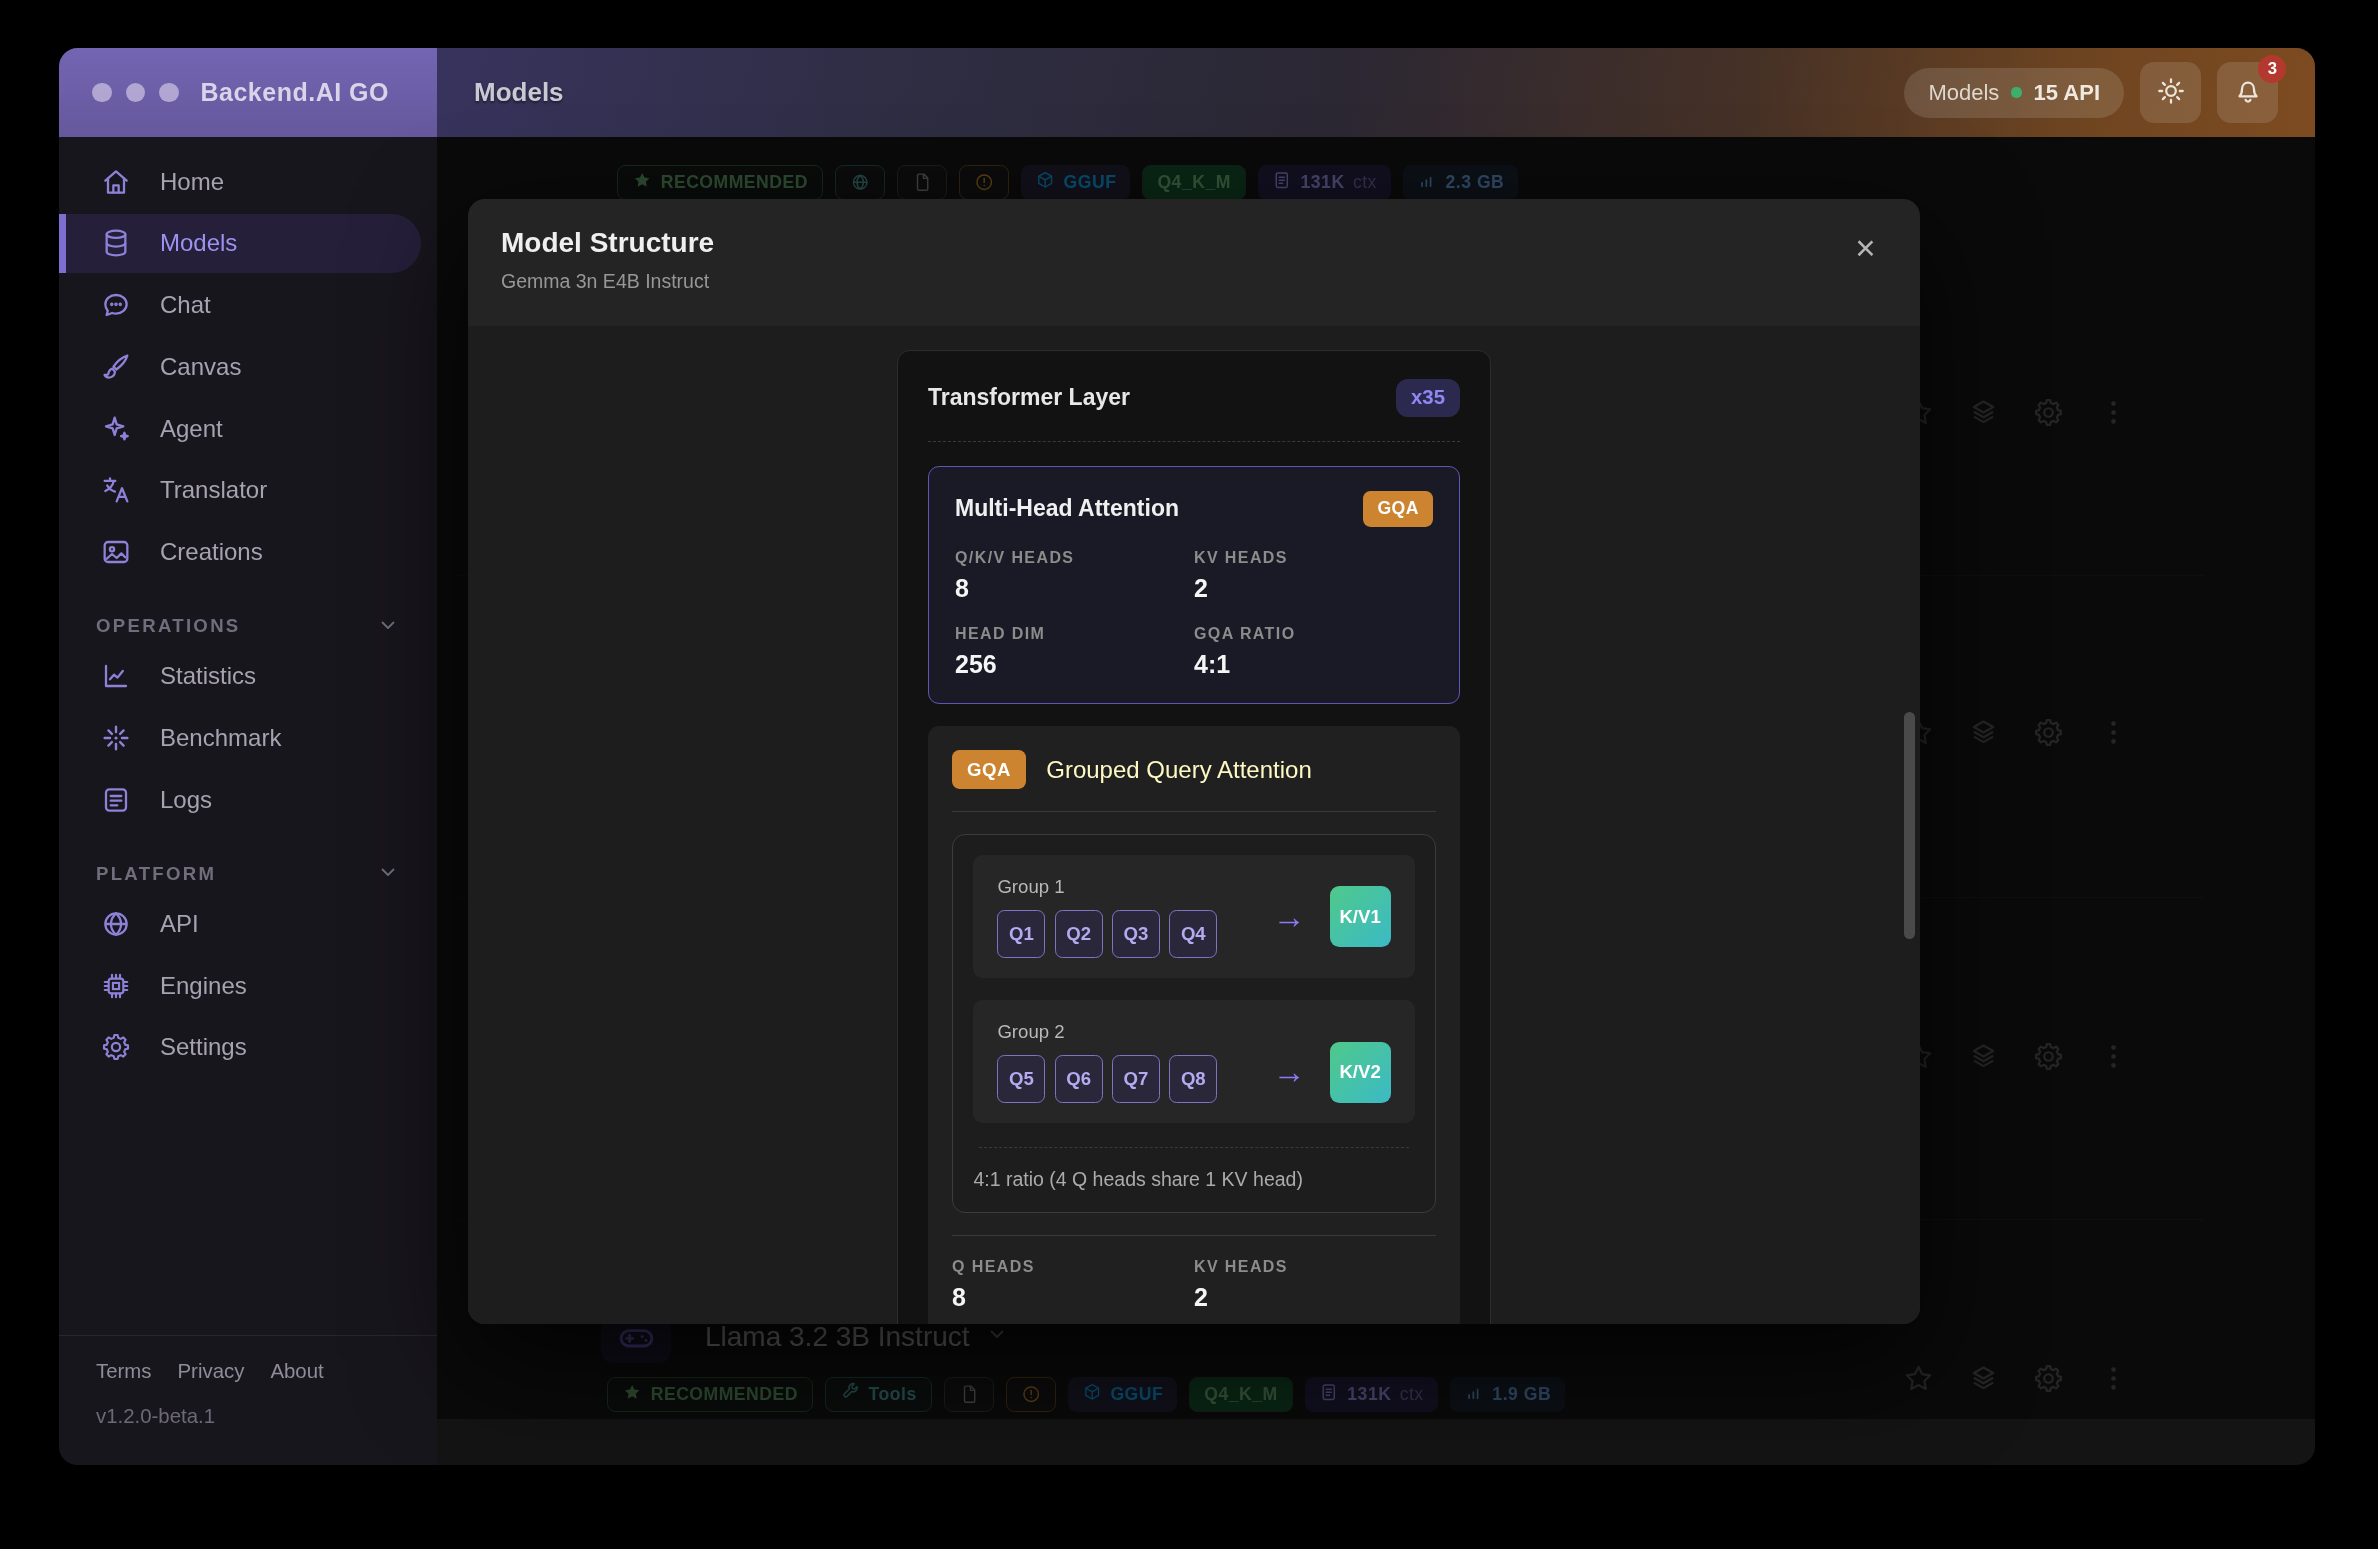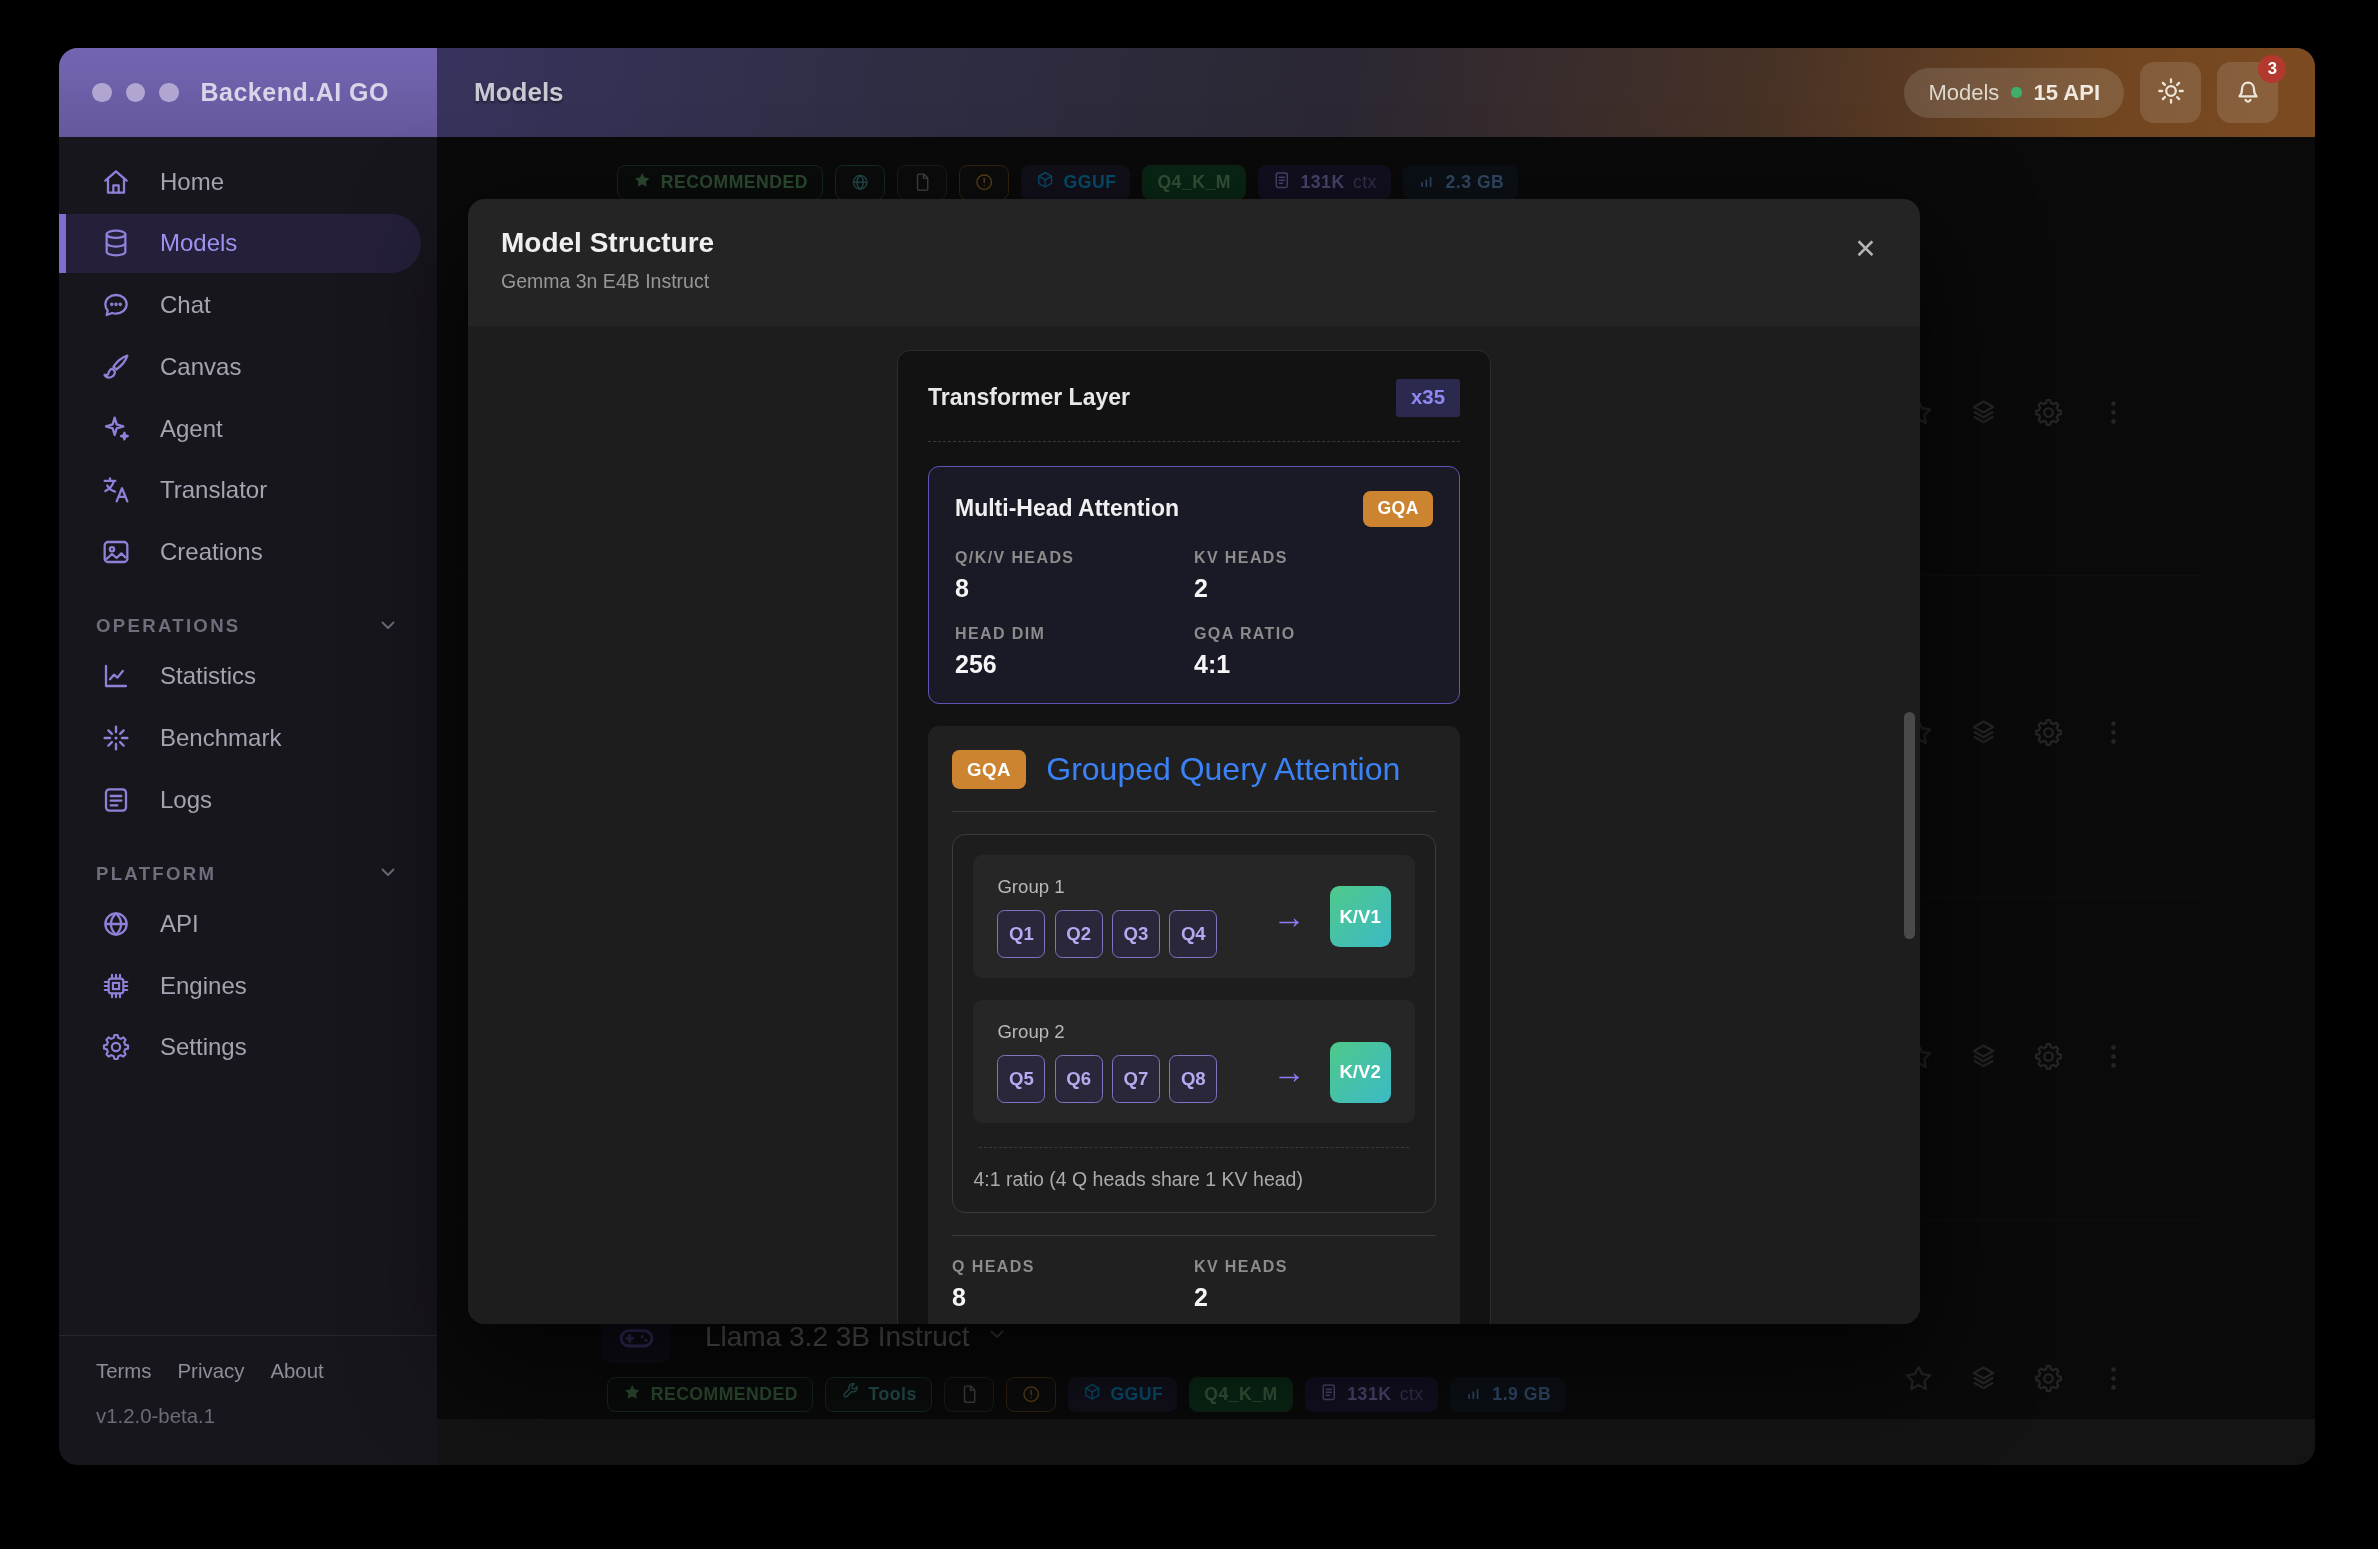--- a/index.html
+++ b/index.html
@@ -112,37 +112,37 @@
                  align-items:center; justify-content:center; color:#b5b5b5; font-size:35px; }
   .modal-body { position:absolute; left:0; top:127px; width:1452px; height:998px; background:#1d1d1d;
                 overflow:hidden; display:flex; justify-content:center; }
   .modal-scrollthumb { position:absolute; right:4.6px; top:513px; width:11px; height:227px; border-radius:5.6px;
                        background:#4a4a4a; z-index:3; }
 
   .panel { width:594px; margin-top:24px; background:#121212; border:0.9px solid #2c2c2c; border-radius:13px;
            padding:28px 30px; height:fit-content; }
   .panel-head { display:flex; align-items:center; justify-content:space-between; }
   .panel-title { font-size:23px; font-weight:600; color:#e8e8e8; }
-  .x-badge { background:#2b2a4e; color:#8f87f2; font-size:20.4px; font-weight:600; padding:7.4px 15px; border-radius:3px; }
+  .x-badge { background:#2b2a4e; color:#8f87f2; font-size:20.4px; font-weight:600; padding:7.4px 15px; border-radius:12px; }
   .dashed { border:none; border-top:1.9px dashed #3a3a3a; margin:24px 0; }
   .solid { border:none; border-top:0.9px solid #3a3a3a; }
 
   .mha-card { border:1.4px solid #5f55b5; background:#1a1a26; border-radius:11px; padding:24px 26px; }
   .card-head { display:flex; align-items:center; justify-content:space-between; }
   .card-title { font-size:23px; font-weight:600; color:#f0f0f0; }
   .gqa-badge { background:#cd8430; color:#fff; font-size:17.6px; font-weight:700; padding:7.4px 14px;
                border-radius:7.4px; letter-spacing:0.5px; }
   .stat-grid { display:grid; grid-template-columns:1fr 1fr; row-gap:22px; margin-top:22px; }
   .stat-label { font-size:16px; color:#8c8c8c; letter-spacing:1.4px; font-weight:600; }
   .stat-value { font-size:25px; color:#f5f5f5; font-weight:700; margin-top:7.4px; }
 
   .gqa-card { margin-top:22px; background:#202020; border-radius:11px; padding:24px; }
   .gqa-head { display:flex; align-items:center; gap:20.4px; }
   .gqa-head .gqa-badge { font-size:18.6px; padding:8.3px 15px; }
-  .gqa-title { font-size:32px; color:#3b82f6; }
+  .gqa-title { font-size:24px; color:#fef9c3; }
   .gqa-card .solid { margin:22px 0; }
   .wrapper { border:0.9px solid #3c3c3c; background:#1d1d1d; border-radius:13px; padding:20.4px; }
   .group-row { background:#262626; border-radius:9.3px; padding:20.4px 24px; display:flex;
                align-items:center; justify-content:space-between; }
   .group-row + .group-row { margin-top:22px;align-items:flex-end; }
   .group-label { font-size:18.6px; color:#b8b8b8; }
   .q-chips { display:flex; gap:9.3px; margin-top:12px; }
   .q-chip { width:48px; height:48px; border-radius:7.4px; background:#2a273a; border:1.4px solid #7d74c4;
             color:#b3aaf0; font-size:18.6px; font-weight:600; display:flex; align-items:center; justify-content:center; }
   .group-right { display:flex; align-items:center; gap:24px; }

